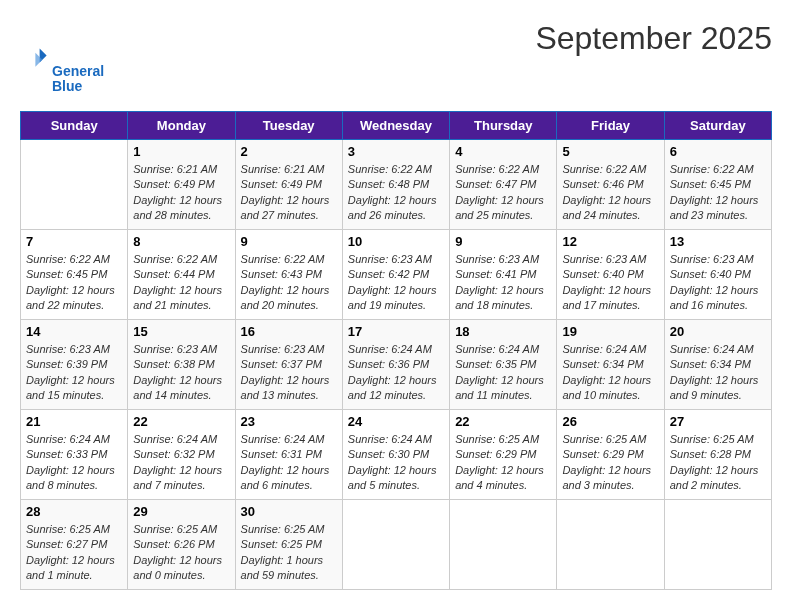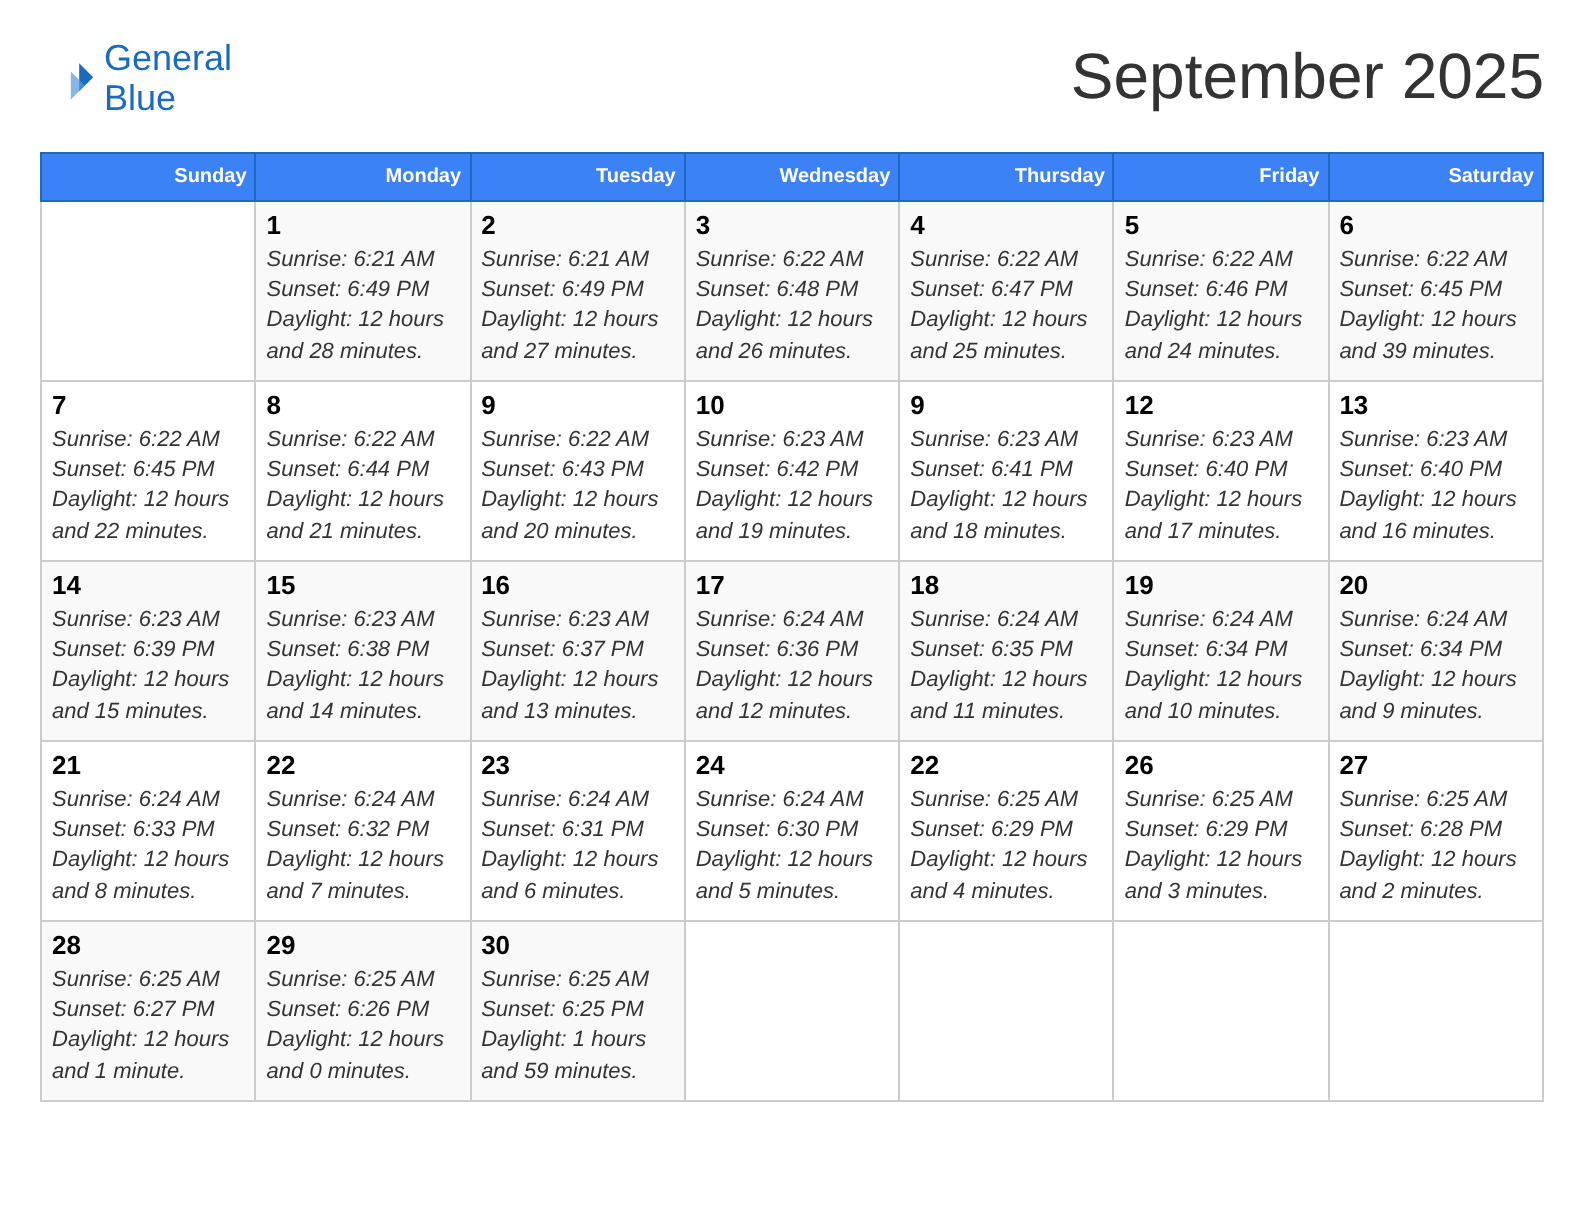--- a/index.html
+++ b/index.html
@@ -15,24 +15,25 @@
       justify-content: space-between;
       align-items: flex-start;
       margin-bottom: 16px;
     }
     .logo {
       display: flex;
       align-items: center;
       gap: 4px;
     }
     .logo-text {
-      font-size: 18px;
-      font-weight: normal;
+      font-size: 14px;
+      font-weight: bold;
       color: #333;
       line-height: 1.1;
+      margin-top: 44px;
     }
     .logo-text span {
       color: #1a6abf;
     }
     .logo-icon {
       width: 28px;
       height: 28px;
     }
     .title-block {
       text-align: center;
@@ -45,25 +46,25 @@
     .location {
       font-size: 15px;
       color: #555;
     }
     table {
       width: 100%;
       border-collapse: collapse;
       font-size: 11px;
     }
     thead th {
-      background: #3b82f6;
+      background: #4c1d95;
       color: #fff;
       padding: 6px 4px;
-      text-align: right;
-      font-size: 10px;
+      text-align: center;
+      font-size: 13px;
       font-weight: bold;
       border: 1px solid #1a6abf;
     }
     tbody td {
       border: 1px solid #ccc;
       vertical-align: top;
       padding: 4px 5px;
       height: 90px;
       width: calc(100% / 7);
     }
@@ -137,21 +138,21 @@
         <td>
           <span class="day-num">4</span>
           <div class="day-info"><span>Sunrise: 6:22 AM</span><br><span>Sunset: 6:47 PM</span><br><span>Daylight: 12 hours</span><br><span>and 25 minutes.</span></div>
         </td>
         <td>
           <span class="day-num">5</span>
           <div class="day-info"><span>Sunrise: 6:22 AM</span><br><span>Sunset: 6:46 PM</span><br><span>Daylight: 12 hours</span><br><span>and 24 minutes.</span></div>
         </td>
         <td>
           <span class="day-num">6</span>
-          <div class="day-info"><span>Sunrise: 6:22 AM</span><br><span>Sunset: 6:45 PM</span><br><span>Daylight: 12 hours</span><br><span>and 39 minutes.</span></div>
+          <div class="day-info"><span>Sunrise: 6:22 AM</span><br><span>Sunset: 6:45 PM</span><br><span>Daylight: 12 hours</span><br><span>and 23 minutes.</span></div>
         </td>
       </tr>
       <tr>
         <td>
           <span class="day-num">7</span>
           <div class="day-info"><span>Sunrise: 6:22 AM</span><br><span>Sunset: 6:45 PM</span><br><span>Daylight: 12 hours</span><br><span>and 22 minutes.</span></div>
         </td>
         <td>
           <span class="day-num">8</span>
           <div class="day-info"><span>Sunrise: 6:22 AM</span><br><span>Sunset: 6:44 PM</span><br><span>Daylight: 12 hours</span><br><span>and 21 minutes.</span></div>

